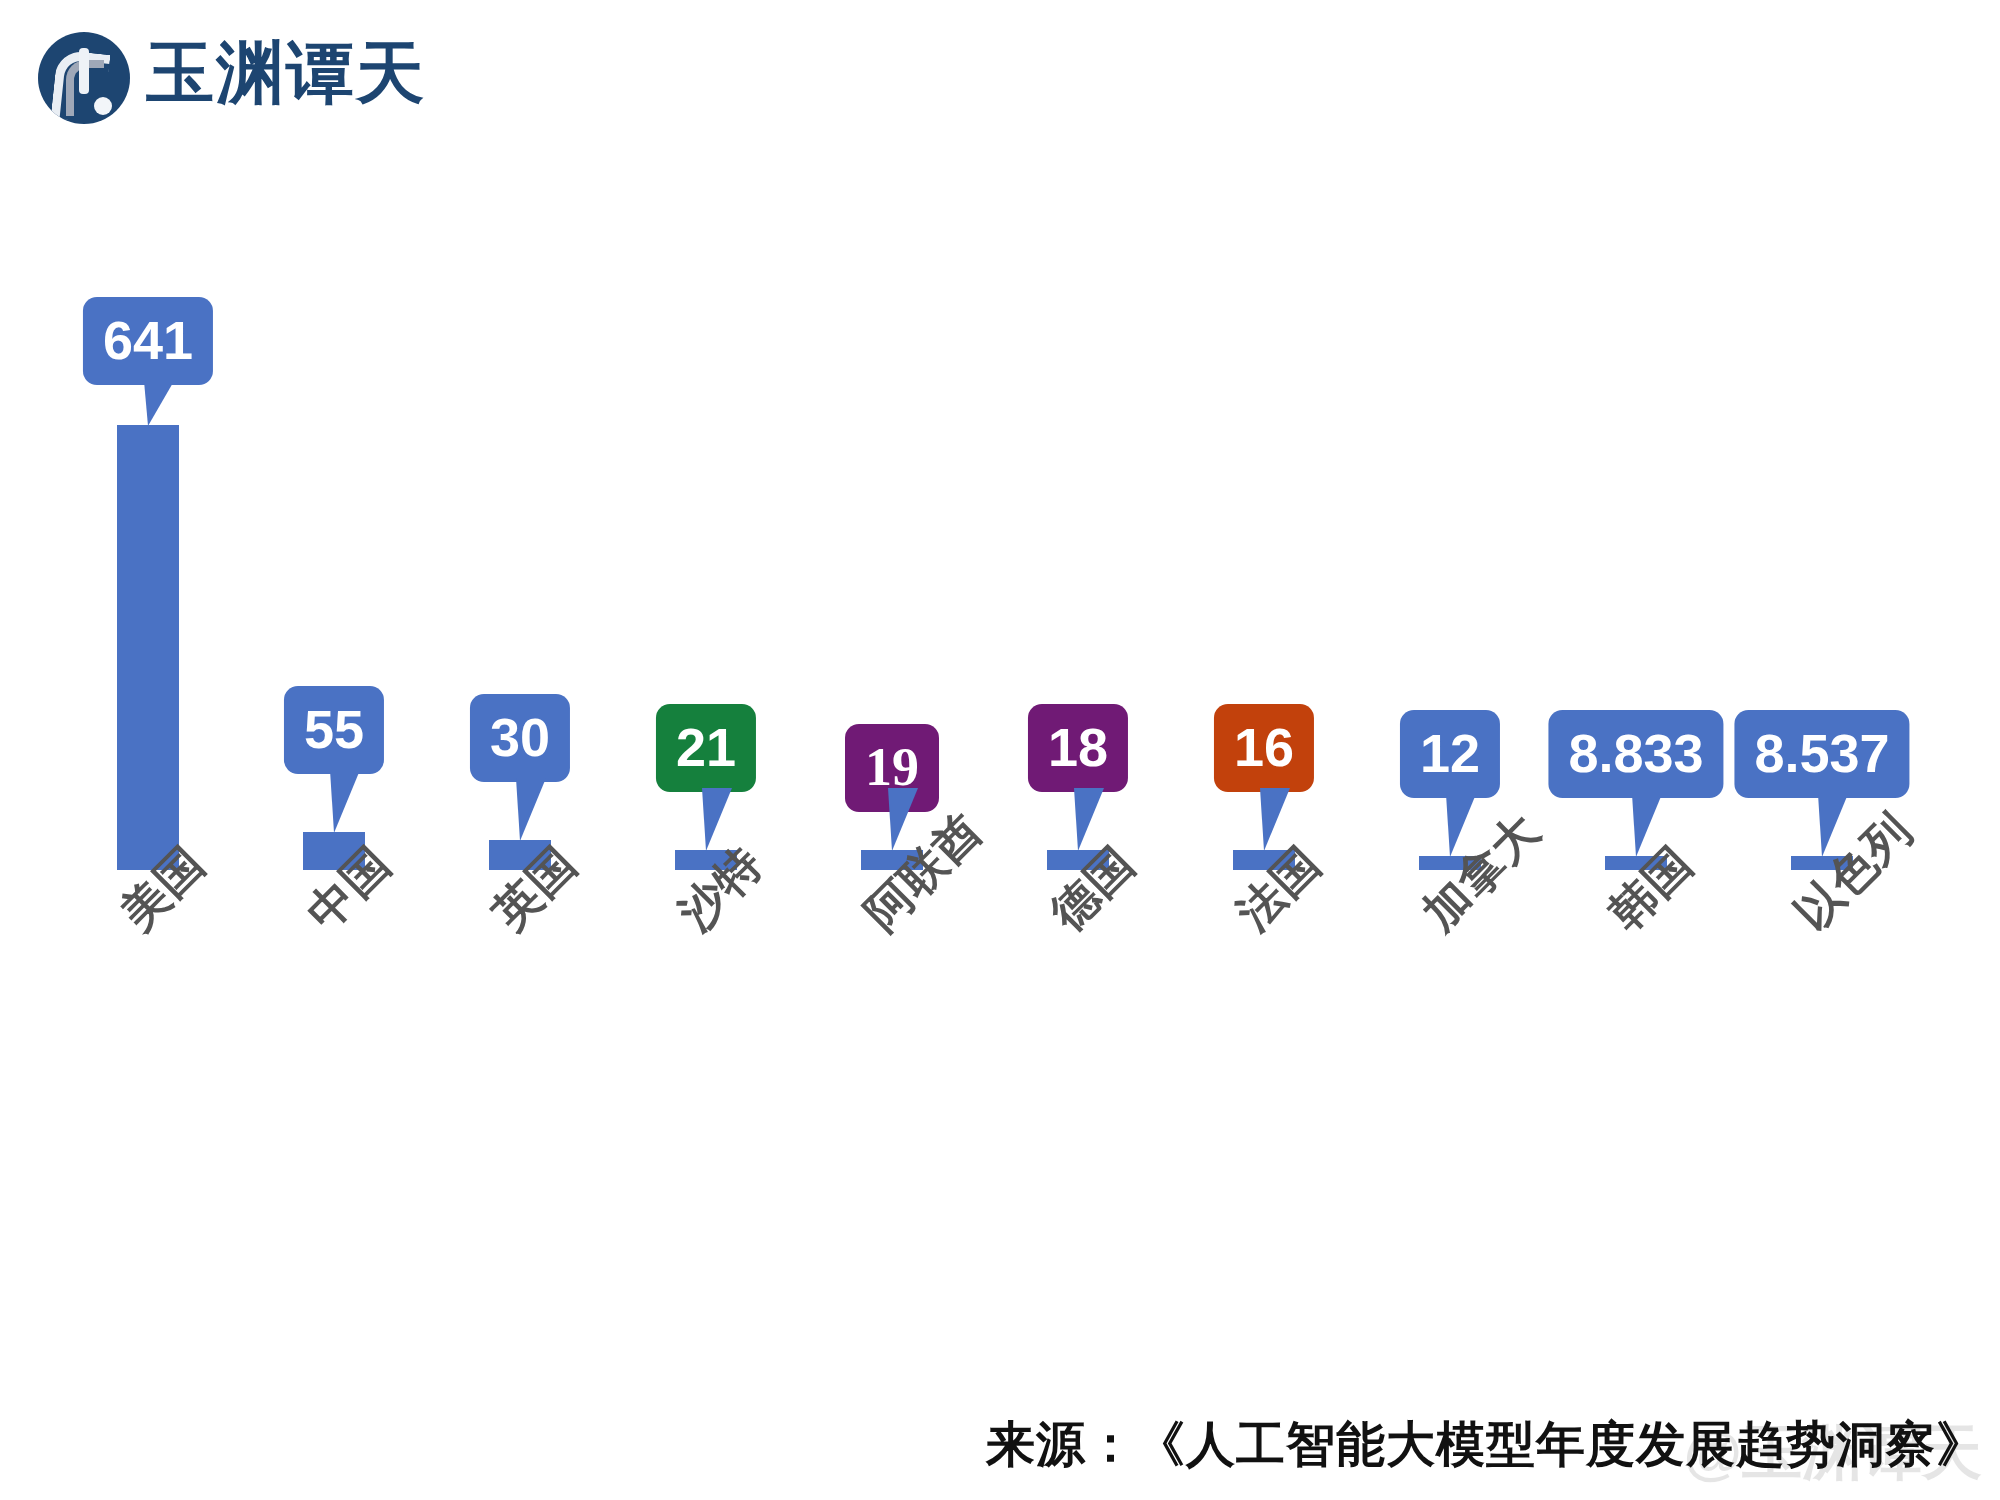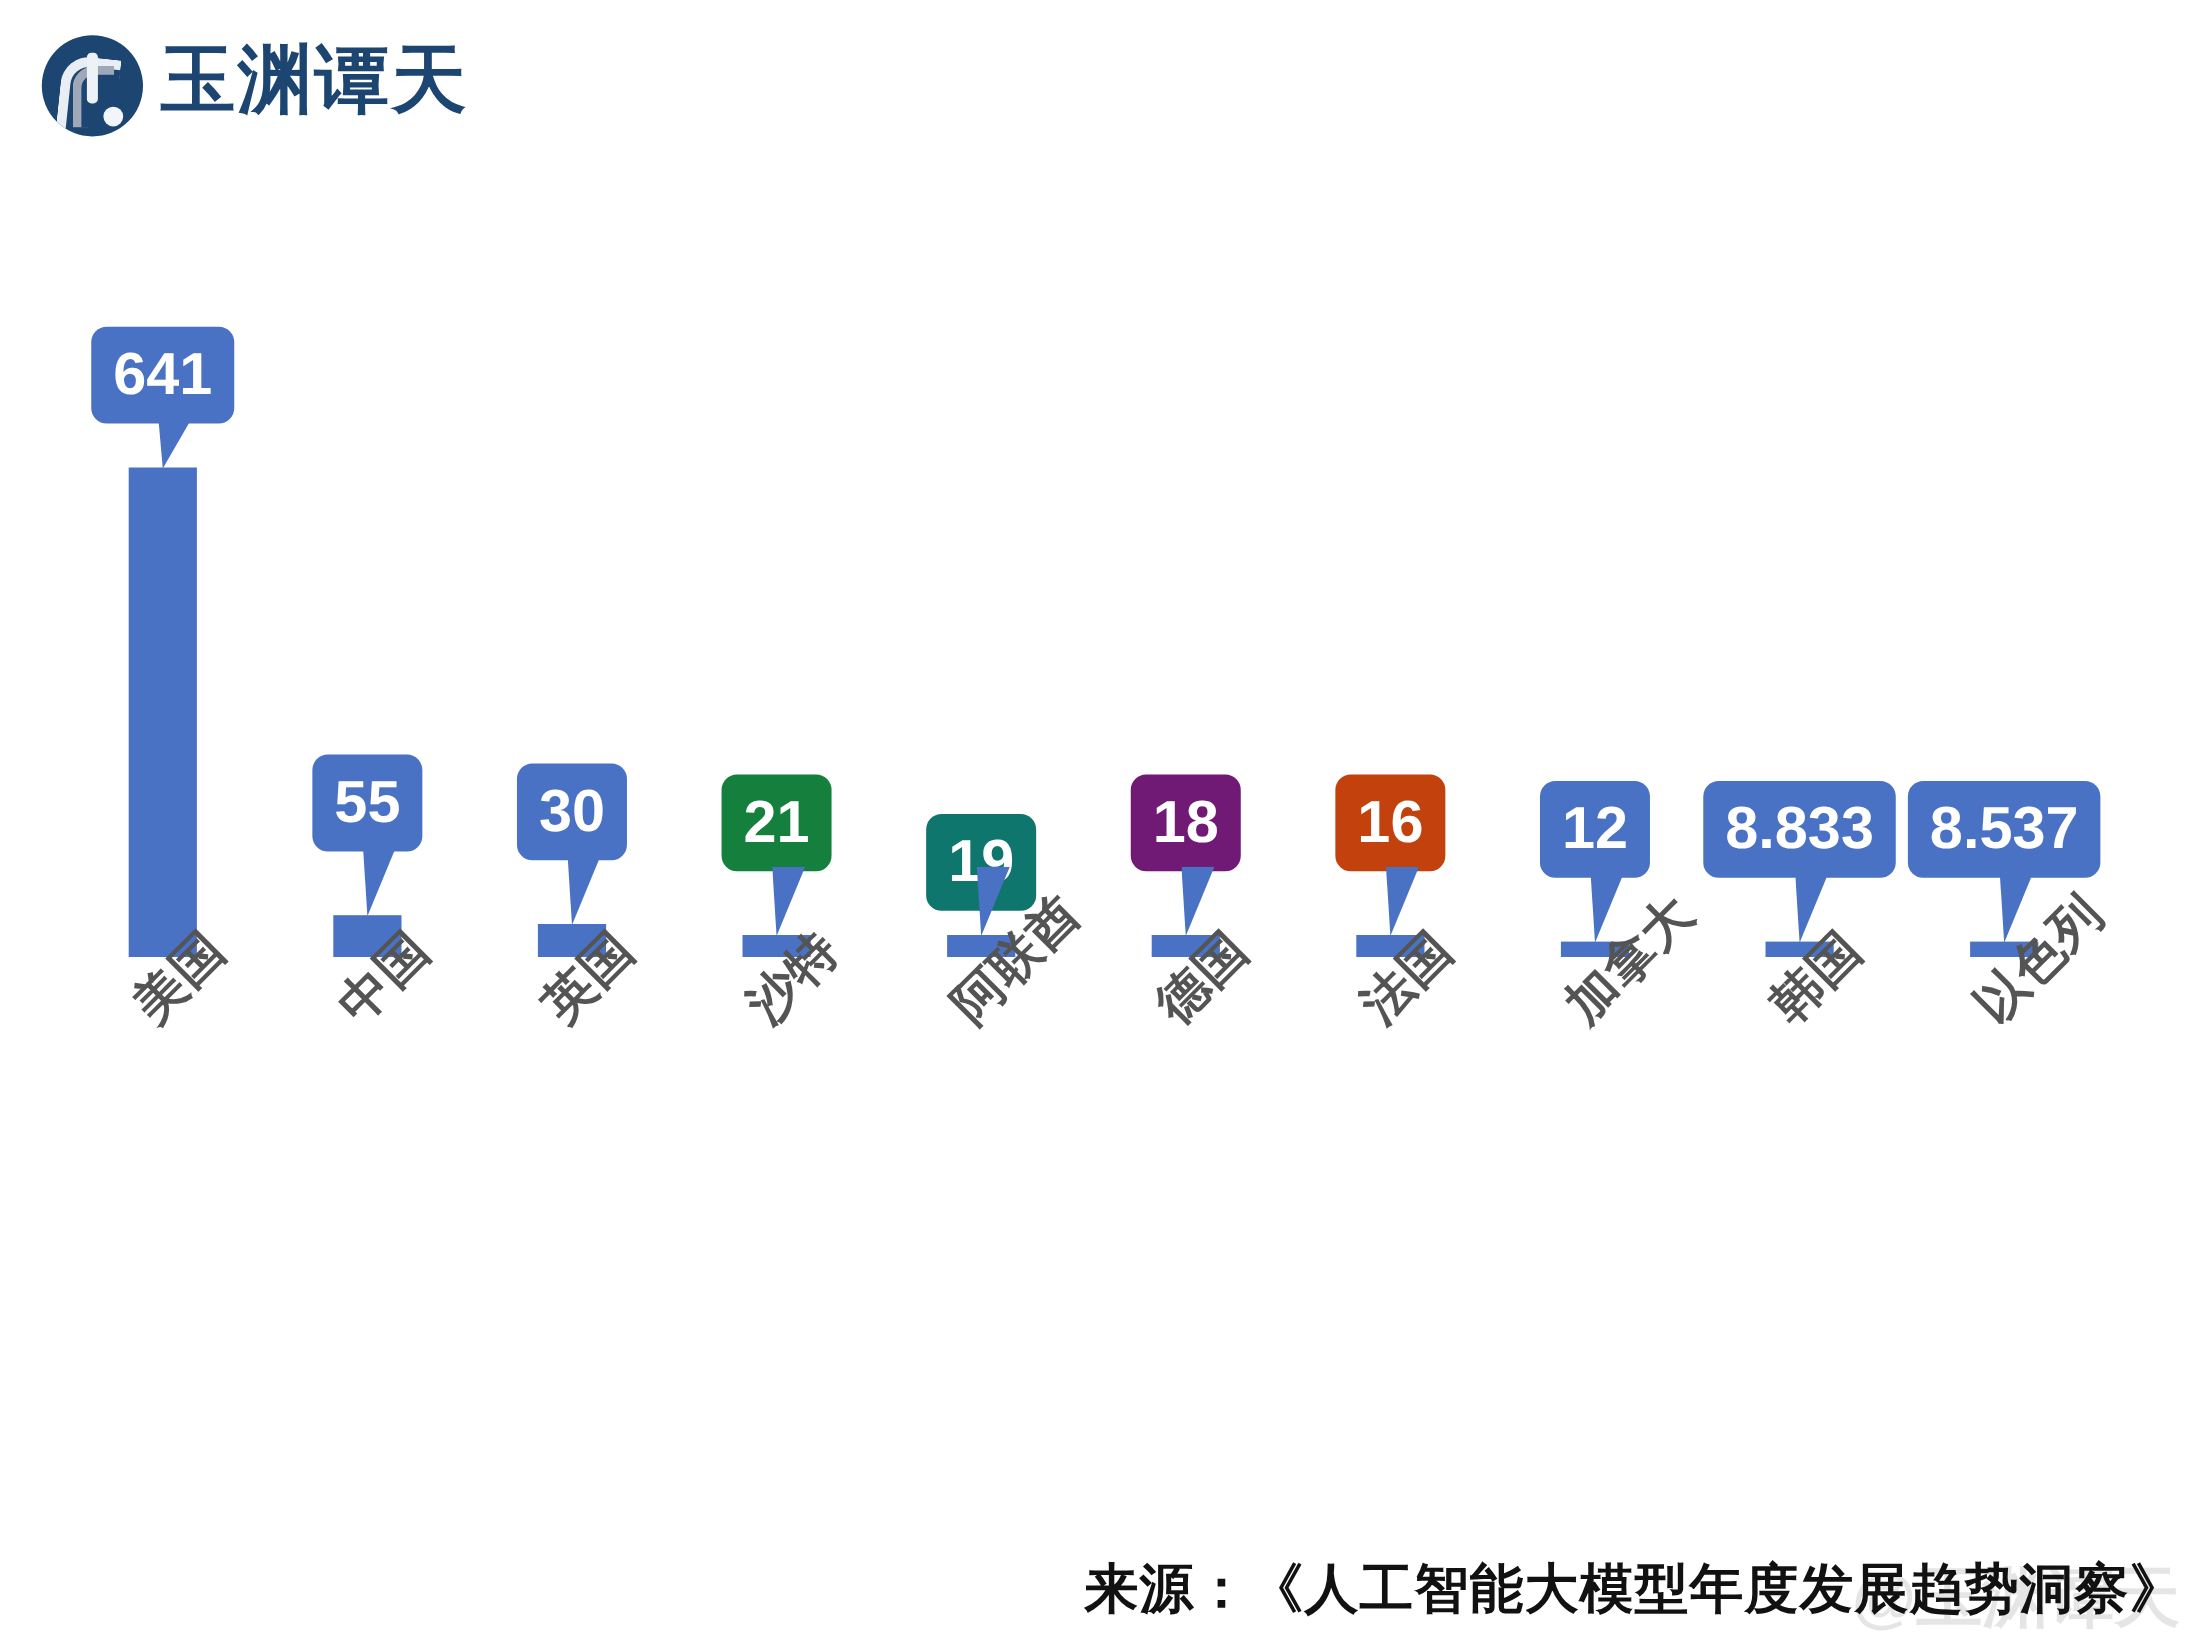--- a/index.html
+++ b/index.html
@@ -219,21 +219,21 @@
         <div class="bar" style="height: 20px; background: rgb(74, 114, 196);"></div>
       </div>
       <div class="bubble" style="background: #15803d; color: rgb(255, 255, 255); left: 706px; top: 704px;">21</div>
       <div style="position: absolute; left: 702px; top: 788px; width: 46px; height: 64px;"><svg width="46" height="64" viewBox="0 0 46 64">
           <polygon points="0,0 30,0 4,63" fill="#4a72c4"></polygon>
         </svg></div>
       <div class="cat" style="color: rgb(84, 84, 84); left: 666px;">沙特</div>
       <div class="col" style="left: 799px;">
         <div class="bar" style="height: 20px; background: rgb(74, 114, 196);"></div>
       </div>
-      <div class="bubble" style="background: #0f766e; color: rgb(255, 255, 255); left: 892px; top: 740px;">19</div>
+      <div class="bubble" style="background: #701a75; color: rgb(255, 255, 255); left: 892px; top: 724px; font-family: Liberation Serif, serif;">19</div>
       <div style="position: absolute; left: 888px; top: 788px; width: 46px; height: 64px;"><svg width="46" height="64" viewBox="0 0 46 64">
           <polygon points="0,0 30,0 4,63" fill="#4a72c4"></polygon>
         </svg></div>
       <div class="cat" style="color: rgb(84, 84, 84); left: 852px;">阿联酋</div>
       <div class="col" style="left: 985px;">
         <div class="bar" style="height: 20px; background: rgb(74, 114, 196);"></div>
       </div>
       <div class="bubble" style="background: #701a75; color: rgb(255, 255, 255); left: 1078px; top: 704px;">18</div>
       <div style="position: absolute; left: 1074px; top: 788px; width: 46px; height: 64px;"><svg width="46" height="64" viewBox="0 0 46 64">
           <polygon points="0,0 30,0 4,63" fill="#4a72c4"></polygon>

